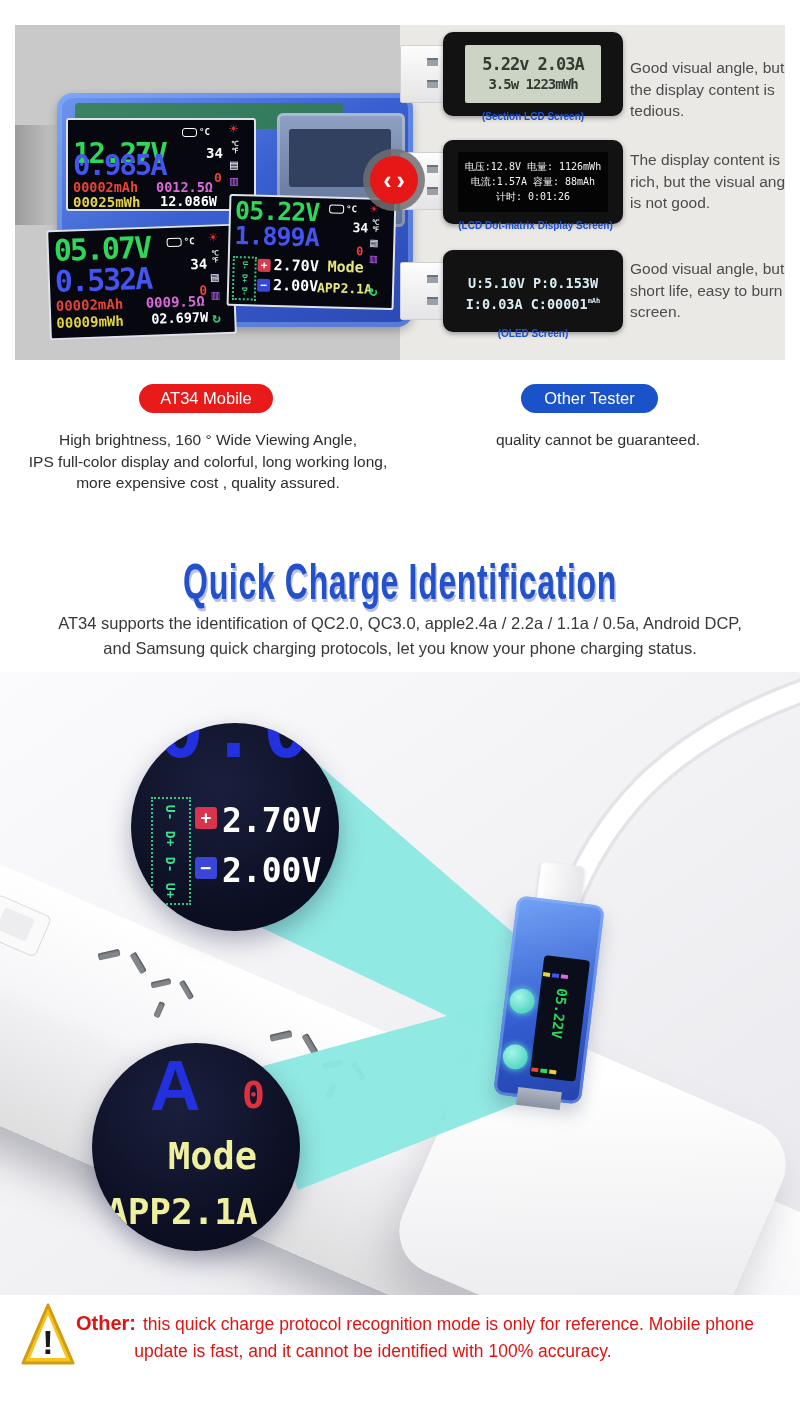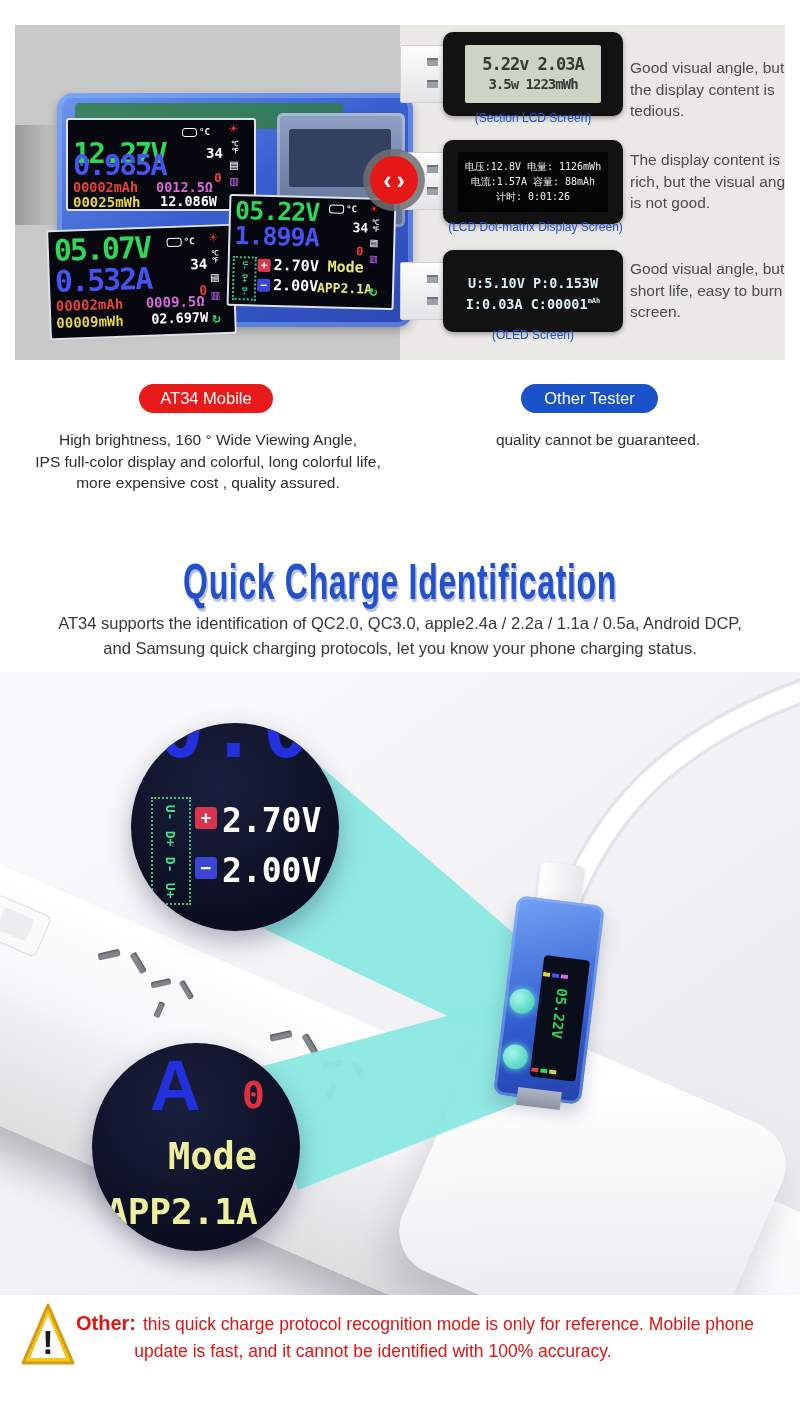--- a/index.html
+++ b/index.html
@@ -89,21 +89,21 @@
   .mon{position:absolute;background:#121212;border-radius:10px;box-shadow:0 2px 5px rgba(0,0,0,.35)}
   .lcd{position:absolute;left:22px;top:13px;width:136px;height:58px;background:#ccd5c5;border-radius:2px;
        color:#333b33;font-family:"DejaVu Sans Mono",monospace;font-weight:bold;text-align:center}
   .lcd div:first-child{font-size:17px;margin-top:9px;letter-spacing:-1px}
   .lcd div:last-child{font-size:14px;margin-top:2px;letter-spacing:-1px}
   .dotm{position:absolute;left:15px;top:12px;width:150px;height:60px;background:#040404;border-radius:2px;
         color:#f2f2f2;font-family:"DejaVu Sans Mono",monospace;font-size:10px;line-height:15px;text-align:center;padding-top:7px;box-sizing:border-box}
   .oledtxt{position:absolute;left:0;top:24px;width:100%;color:#d9edf5;font-family:"DejaVu Sans Mono",monospace;
         font-size:13.5px;font-weight:bold;text-align:center;line-height:18px}
   .oledtxt sup{font-size:7px}
-  .cap{position:absolute;color:#1c4fd6;font-weight:normal;font-size:12px;text-align:center}
+  .cap{position:absolute;color:#1c4fd6;font-weight:bold;font-size:10px;text-align:center}
   .desc{position:absolute;color:#4c4c4c;font-size:15.5px;line-height:21.5px}
 
   
   #arrow-wrap{position:absolute;left:348px;top:124px;width:62px;height:62px;border-radius:50%;background:rgba(112,112,114,.85)}
   #arrow-red{position:absolute;left:7px;top:7px;width:48px;height:48px;border-radius:50%;background:#e61717;
      color:#fff;display:flex;align-items:center;justify-content:center;gap:5px;font-size:25px;font-weight:bold}
 
   
   .pill{position:absolute;border-radius:15px;color:#fff;font-size:16.5px;display:flex;align-items:center;justify-content:center}
   #pill-at34{left:139px;top:384px;width:134px;height:29px;background:#e81a1a}
@@ -313,21 +313,21 @@
         <span>›</span>
       </div>
     </div>
   </div>
 
   <div class="pill" id="pill-at34">
     <span>AT34 Mobile</span>
   </div>
   <div class="tlines" id="t-at34">
     <span>High brightness, 160 ° Wide Viewing Angle,</span>
-    <span>IPS full-color display and colorful, long colorful life,</span>
+    <span>IPS full-color display and colorful, long working long,</span>
     <span>more expensive cost , quality assured.</span>
   </div>
   <div class="pill" id="pill-other">
     <span>Other Tester</span>
   </div>
   <div class="tlines" id="t-other">
     <span>quality cannot be guaranteed.</span>
   </div>
 
   <div id="qc-title">

